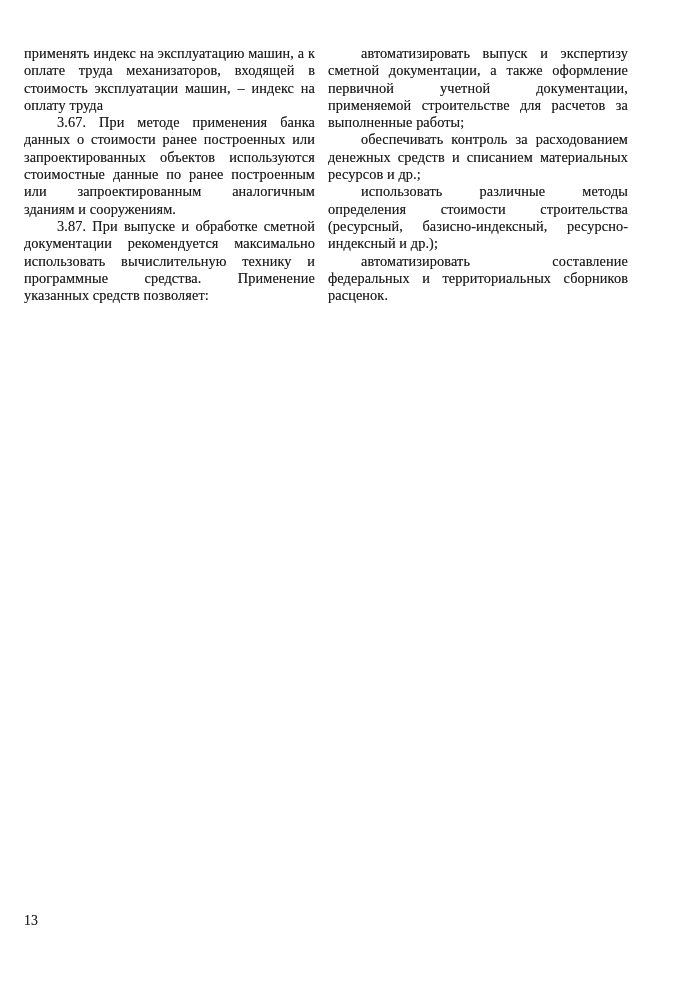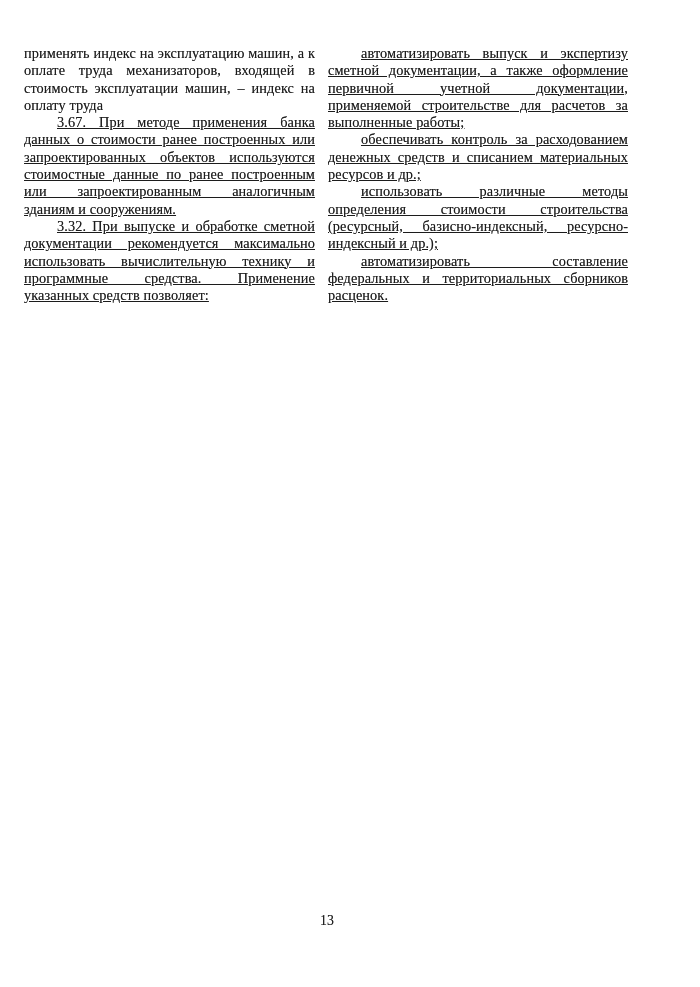--- a/index.html
+++ b/index.html
@@ -32,45 +32,43 @@
     text-shadow: 0 0 0.35px rgba(20,20,20,0.55);
   }
   .col-left  { width: 291px; }
   .col-right { width: 300px; }
   .col p {
     margin: 0;
     padding: 0;
   }
   .col p.indent {
     text-indent: 33px;
-    text-decoration: underline;
   }
   .page-number {
     position: absolute;
     left: 24px;
     top: 913px;
     width: 606px;
-    text-align: center;
     font-size: 13.8px;
     line-height: 16px;
     color: #1c1c1c;
     text-shadow: 0 0 0.3px rgba(20,20,20,0.5);
   }
 </style>
 </head>
 <body>
 
 <div class="page">
 
   <div class="columns">
 
     <div class="col col-left">
       <p>применять индекс на эксплуатацию машин, а к оплате труда механизаторов, входящей в стоимость эксплуатации машин, – индекс на оплату труда</p>
       <p class="indent">3.67. При методе применения банка данных о стоимости ранее построенных или запроектированных объектов используются стоимостные данные по ранее построенным или запроектированным аналогичным зданиям и сооружениям.</p>
-      <p class="indent">3.32. При выпуске и обработке сметной документации рекомендуется максимально использовать вычислительную технику и программные средства. Применение указанных средств позволяет:</p>
+      <p class="indent">3.87. При выпуске и обработке сметной документации рекомендуется максимально использовать вычислительную технику и программные средства. Применение указанных средств позволяет:</p>
     </div>
 
     <div class="col col-right">
       <p class="indent">автоматизировать выпуск и экспертизу сметной документации, а также оформление первичной учетной документации, применяемой строительстве для расчетов за выполненные работы;</p>
       <p class="indent">обеспечивать контроль за расходованием денежных средств и списанием материальных ресурсов и др.;</p>
       <p class="indent">использовать различные методы определения стоимости строительства (ресурсный, базисно-индексный, ресурсно-индексный и др.);</p>
       <p class="indent">автоматизировать составление федеральных и территориальных сборников расценок.</p>
     </div>
 
   </div>

